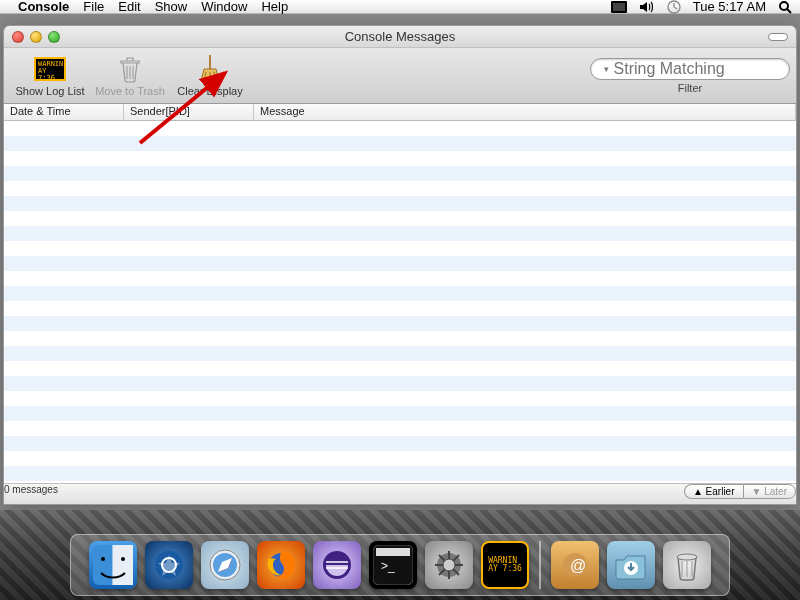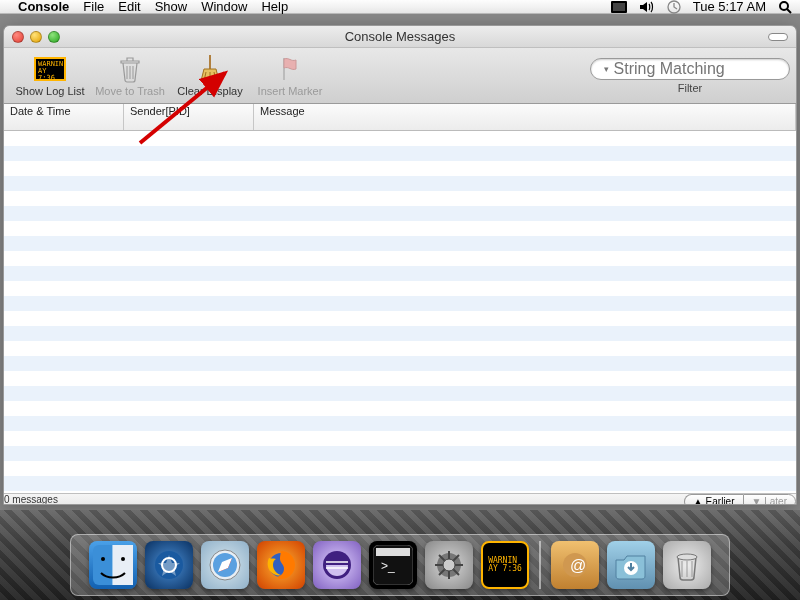--- a/index.html
+++ b/index.html
@@ -29,21 +29,21 @@
 .tbtn { width: 80px; display: flex; flex-direction: column; align-items: center; gap: 2px; cursor: default; }
 .tbtn.disabled { color: #9a9a9a; text-align: right; }
 .tbtn .ico { width: 32px; height: 28px; display: flex; align-items: center; justify-content: center; }
 .tspacer { flex: 1; }
 .searchwrap { display: flex; flex-direction: column; align-items: center; gap: 2px; }
 .search { width: 200px; height: 22px; background: #fff; border: 1px solid #999; border-radius: 11px; display: flex; align-items: center; padding: 0 8px; gap: 5px; box-shadow: inset 0 1px 2px rgba(0,0,0,.2); }
 .search input { border: none; outline: none; font-size: 16px; flex: 1; background: transparent; }
 .filterlbl { font-size: 11px; color: #444; }
 
 
-.cols { height: 27px; background: linear-gradient(#fbfbfb, #ececec); border-bottom: 1px solid #bbb; display: flex; font-size: 11px; color: #222; }
+.cols { height: 17px; background: linear-gradient(#fbfbfb, #ececec); border-bottom: 1px solid #bbb; display: flex; font-size: 11px; color: #222; }
 .cols div { border-right: 1px solid #c6c6c6; padding: 1px 6px; }
 .col-dt { width: 120px; }
 .col-sp { width: 130px; }
 .col-msg { flex: 1; border-right: none; }
 
 
 .list { height: 362px; overflow: hidden; }
 .list .row { height: 15px; }
 .list .row:nth-child(even) { background: #eaf2fb; }
 .list .row:nth-child(odd)  { background: #ffffff; }
@@ -142,29 +142,20 @@
           <svg width="26" height="28" viewBox="0 0 26 28">
             <line x1="13" y1="0" x2="13" y2="14" stroke="#b08040" stroke-width="2"></line>
             <path d="M7 14h12l3 12H4z" fill="#e6c060" stroke="#a07020"></path>
             <line x1="9" y1="17" x2="7" y2="26" stroke="#a07020"></line>
             <line x1="13" y1="17" x2="13" y2="26" stroke="#a07020"></line>
             <line x1="17" y1="17" x2="19" y2="26" stroke="#a07020"></line>
           </svg>
         </div>
       <span>Clear Display</span>
     </div>
-    <div class="tbtn disabled">
-      <div class="ico">
-          <svg width="24" height="26" viewBox="0 0 24 26">
-            <line x1="6" y1="2" x2="6" y2="24" stroke="#bbb" stroke-width="2"></line>
-            <path d="M6 3c5-2 7 3 12 1v9c-5 2-7-3-12-1z" fill="#e8b0b0" stroke="#c99"></path>
-          </svg>
-        </div>
-      <span>Insert Marker</span>
-    </div>
     <div class="tspacer"></div>
     <div class="searchwrap">
       <div class="search">
         <svg width="12" height="12" viewBox="0 0 12 12">
             <circle cx="5" cy="5" r="4" fill="none" stroke="#777" stroke-width="1.5"></circle>
             <line x1="8" y1="8" x2="11" y2="11" stroke="#777" stroke-width="1.5"></line>
           </svg>
         <span style="font-size:9px;color:#777">▾</span>
         <input placeholder="String Matching" style="">
       </div>

